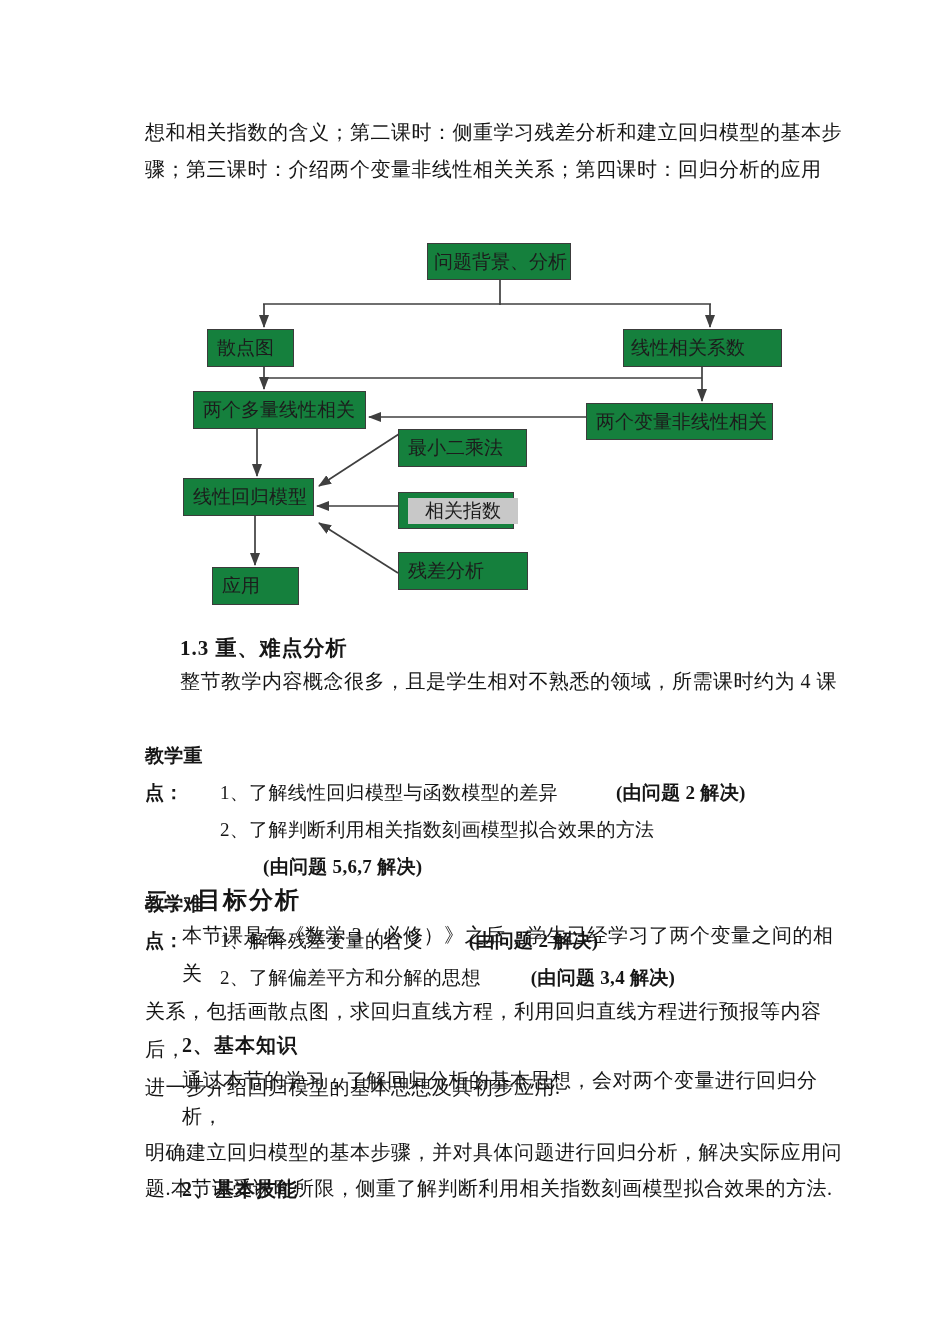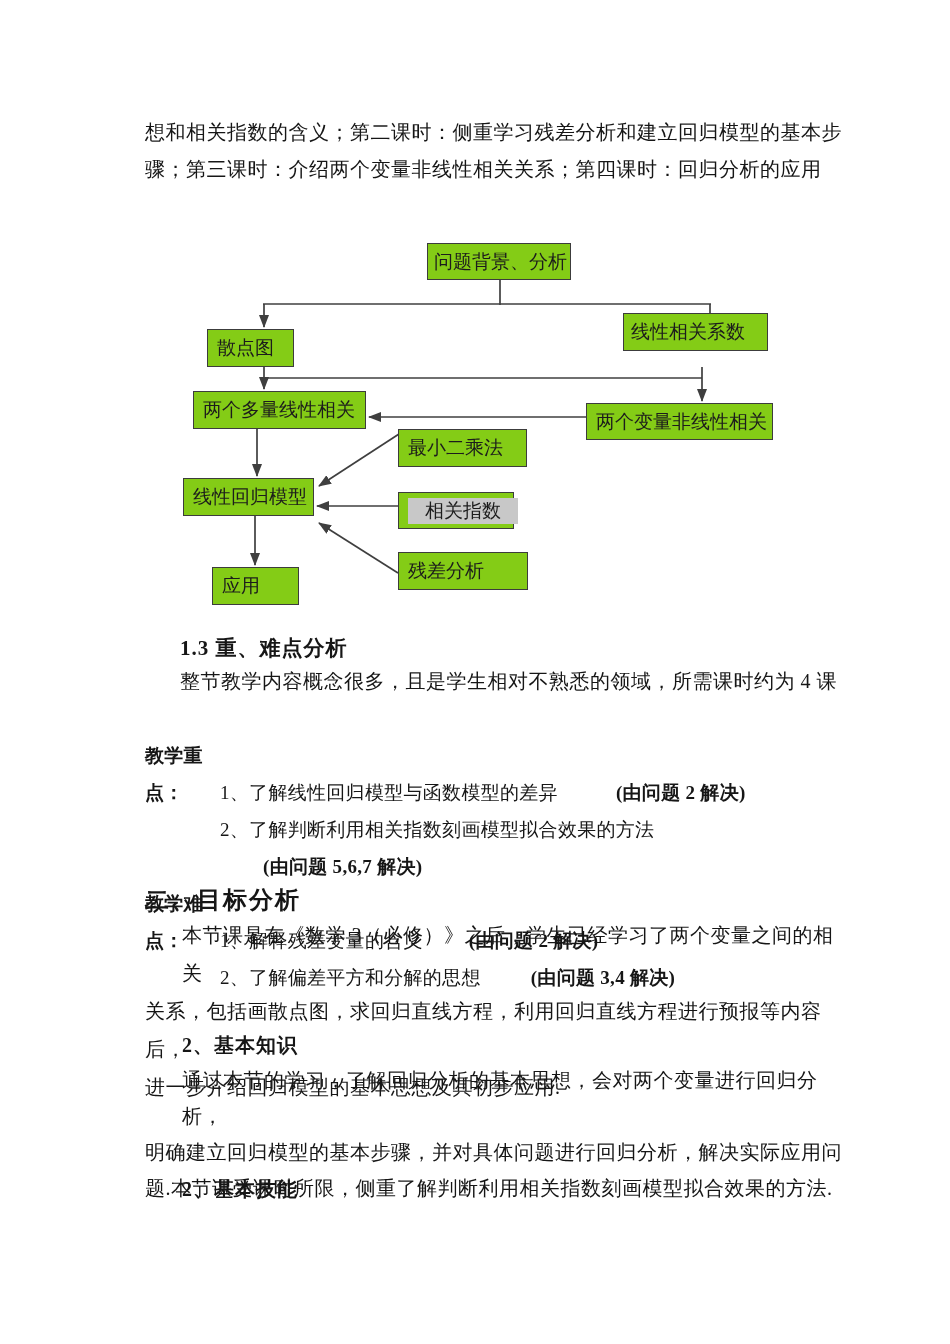--- a/index.html
+++ b/index.html
@@ -10,30 +10,30 @@
     color:#161616;
   }
   .abs { position:absolute; }
 
   
   .intro { left:145px; top:114px; width:700px; font-size:20px; line-height:37px; letter-spacing:0.5px; }
 
   
   .fc-svg { left:0; top:0; width:950px; height:1344px; pointer-events:none; }
   .fbox {
-    position:absolute; background:#84cc16; border:1.6px solid #3c3c3c;
+    position:absolute; background:#15803d; border:1.6px solid #3c3c3c;
     font-size:19px; color:#1c1c1c; display:flex; align-items:center;
     padding-left:9px; white-space:nowrap;
   }
   .fbox.centered { padding-left:6px; }
   .hl { background:#c8c8c8; padding:0 17px; }
 
   .b-background   { left:427px; top:243px; width:144px; height:37px; }
   .b-scatter      { left:207px; top:329px; width:87px;  height:38px; }
-  .b-lincoef      { left:623px; top:313px; width:145px; height:38px;padding-left:7px; }
+  .b-lincoef      { left:623px; top:329px; width:159px; height:38px;padding-left:7px; }
   .b-twolinear    { left:193px; top:391px; width:173px; height:38px; }
   .b-twononlin    { left:586px; top:403px; width:187px; height:37px; }
   .b-leastsq      { left:398px; top:429px; width:129px; height:38px; }
   .b-linmodel     { left:183px; top:478px; width:131px; height:38px; }
   .b-corrindex    { left:398px; top:492px; width:116px; height:37px; }
   .b-residual     { left:398px; top:552px; width:130px; height:38px; }
   .b-apply        { left:212px; top:567px; width:87px;  height:38px; }
 
   
   .h13  { left:180px; top:634px; font-size:21px; font-weight:bold; letter-spacing:1px; }

